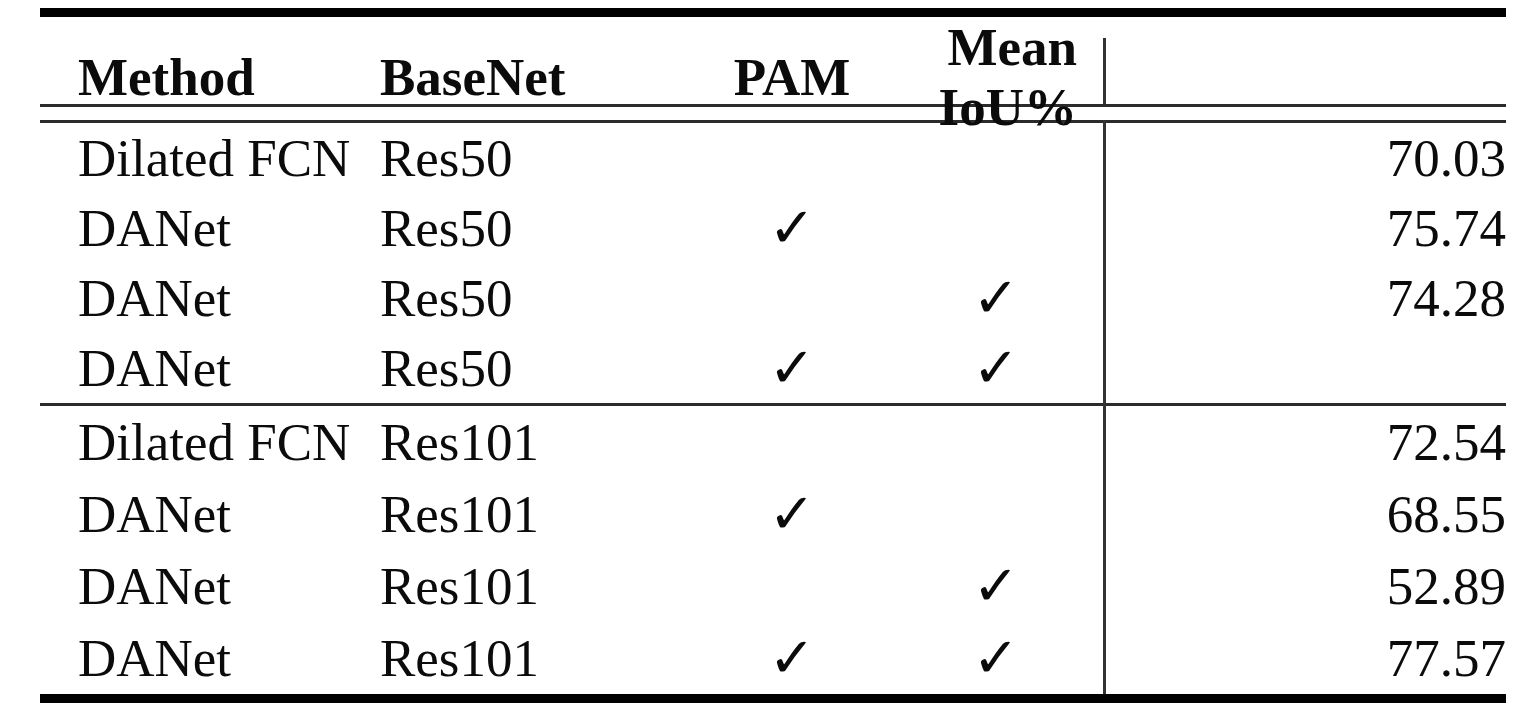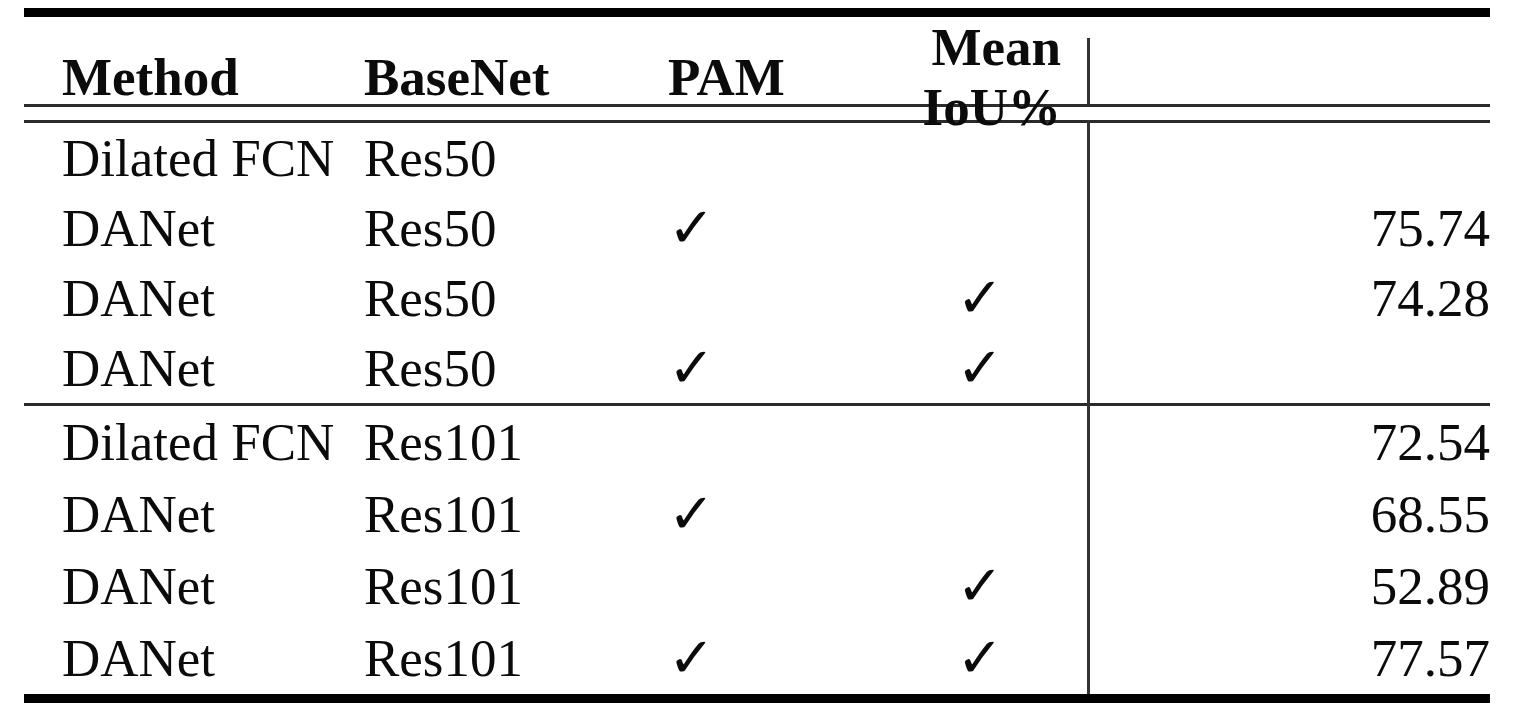--- a/index.html
+++ b/index.html
@@ -7,41 +7,41 @@
     padding: 0;
     width: 1534px;
     height: 724px;
     background: #ffffff;
     overflow: hidden;
     font-family: "Liberation Serif", "DejaVu Serif", serif;
     color: #0b0b0b;
   }
   .tbl {
     position: absolute;
-    left: 24px;
+    left: 40px;
     top: 8px;
     width: 1466px;
     height: 565px;
   }
   .rule { width: 100%; }
   .rule-thick { height: 9px; background: #000000; }
   .rule-thin  { height: 3px; background: #2b2b2b; }
   .dbl-gap    { height: 13px; }
   .grid-row {
     display: grid;
     grid-template-columns: 340px 264px 256px 203px 403px;
     align-items: center;
   }
   .header-row { height: 87px; font-weight: bold; font-size: 53px; }
   .body-row   { font-size: 53px; }
   .row-a { height: 70px; }  
   .row-b { height: 72px; }  
   .c1 { padding-left: 38px; text-align: left; }
   .c2 { text-align: left; }
-  .c3 { text-align: left; padding-left: 40px; }
+  .c3 { text-align: center; padding-left: 40px; }
   .c4 { text-align: center; padding-right: 11px; }
   .c5 { text-align: right; }
   .header-row .c5 { padding-right: 26px; }
   .check {
     font-family: "DejaVu Sans", sans-serif;
     font-size: 56px;
     line-height: 1;
   }
   .vline {
     position: absolute;
@@ -68,20 +68,21 @@
 
   <div class="rule rule-thin"></div>
   <div class="dbl-gap"></div>
   <div class="rule rule-thin"></div>
 
   <div class="grid-row body-row row-a">
     <div class="c1">Dilated FCN</div>
     <div class="c2">Res50</div>
     <div class="c3 check"></div>
     <div class="c4 check"></div>
+    <div class="c5">70.03</div>
   </div>
 
   <div class="grid-row body-row row-a">
     <div class="c1">DANet</div>
     <div class="c2">Res50</div>
     <div class="c3 check">✓</div>
     <div class="c4 check"></div>
     <div class="c5">75.74</div>
   </div>
 

